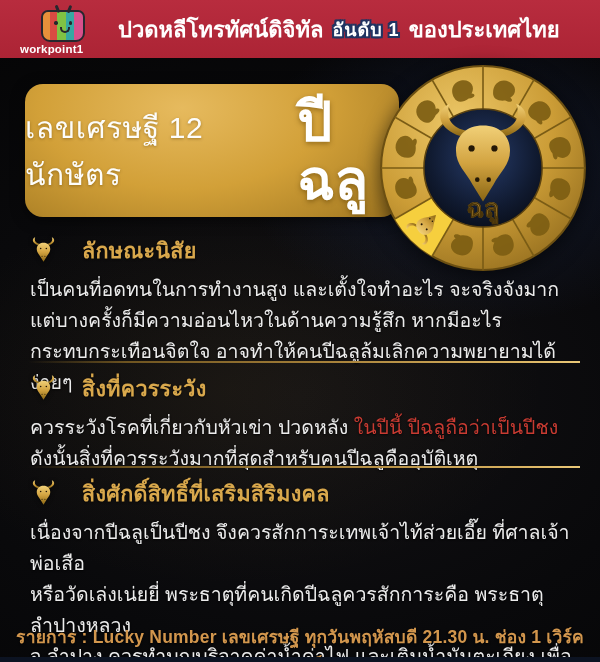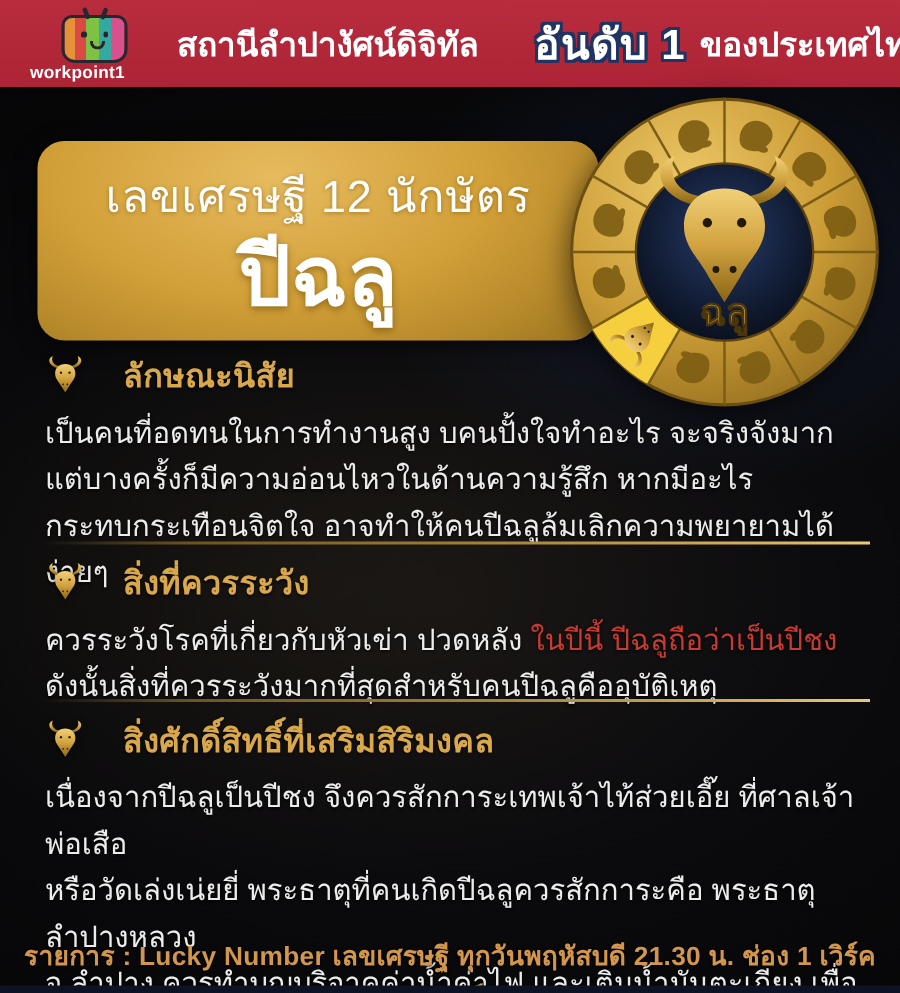--- a/index.html
+++ b/index.html
@@ -29,31 +29,30 @@
   .tv-icon::before { left:13px; transform:rotate(-22deg); }
   .tv-icon::after  { right:13px; transform:rotate(22deg); }
   .tv-eye { position:absolute; top:9px; width:3.5px; height:3.5px; border-radius:50%; background:#26262c; }
   .tv-eye.l { left:11px; } .tv-eye.r { right:11px; }
   .tv-mouth { position:absolute; top:15px; left:17px; width:10px; height:6px;
     border:2px solid #26262c; border-top:none; border-radius:0 0 7px 7px; }
   .logo-text { color:#fff; font-size:11.5px; font-weight:bold; letter-spacing:.2px; }
   .tagline { margin-left:118px; color:#fff; font-size:22px; font-weight:bold; white-space:nowrap;
     display:flex; align-items:center; gap:9px; }
   .tagline .rank {
-    font-size:28px; letter-spacing:1px; color:#fff;
+    font-size:18px; letter-spacing:1px; color:#fff;
     text-shadow:2px 0 0 #203462,-2px 0 0 #203462,0 2px 0 #203462,0 -2px 0 #203462,
                 2px 2px 0 #203462,-2px -2px 0 #203462,2px -2px 0 #203462,-2px 2px 0 #203462;
-    margin-left:28px;
   }
   
   .title-panel {
     position:absolute; left:25px; top:84px; width:374px; height:133px; border-radius:18px;
     background:radial-gradient(ellipse 320px 180px at 42% 18%, #e6ba5e 0%, #d2a038 45%, #b5882a 72%, #8f691a 100%);
     box-shadow:0 3px 14px rgba(0,0,0,.55);
-    display:flex; flex-direction:column; align-items:center; justify-content:center;margin-top:10px;
+    display:flex; flex-direction:row; align-items:center; justify-content:center;
   }
   .title-line1 { color:#fdfdfb; font-size:30px; letter-spacing:.5px;
     text-shadow:0 1px 3px rgba(90,60,0,.45); }
   .title-line2 { color:#ffffff; font-size:55px; font-weight:bold; margin-top:2px; line-height:1.05;
     text-shadow:0 2px 5px rgba(90,60,0,.5); }
   
   .wheel-wrap { position:absolute; left:376px; top:61px; width:214px; height:214px;
     filter:drop-shadow(0 4px 10px rgba(0,0,0,.6)); }
   
   .section { position:absolute; left:30px; width:545px; }
@@ -112,21 +111,21 @@
   <div class="top-banner">
     <div class="logo">
       <div class="tv-icon">
         <span class="tv-eye l"></span>
         <span class="tv-eye r"></span>
         <span class="tv-mouth"></span>
       </div>
       <div class="logo-text">workpoint1</div>
     </div>
     <div class="tagline">
-      <span>สถานีลำปางัศน์ดิจิทัล</span>
+      <span>ปวดหลีโทรทัศน์ดิจิทัล</span>
       <span class="rank">อันดับ 1</span>
       <span>ของประเทศไทย</span>
     </div>
   </div>
 
   <div class="title-panel">
     <div class="title-line1">เลขเศรษฐี 12 นักษัตร</div>
     <div class="title-line2">ปีฉลู</div>
   </div>
 
@@ -173,21 +172,21 @@
   </div>
 
   <div class="section" style="top:233px">
     <div class="sec-head">
       <svg class="ox-small" width="27" height="29" viewBox="-52 -54 104 108">
           <use href="#ox"></use>
         </svg>
       <span class="sec-title">ลักษณะนิสัย</span>
     </div>
     <div class="sec-body">
-      <div>เป็นคนที่อดทนในการทำงานสูง บคนปั้งใจทำอะไร จะจริงจังมาก</div>
+      <div>เป็นคนที่อดทนในการทำงานสูง และเตั้งใจทำอะไร จะจริงจังมาก</div>
       <div>แต่บางครั้งก็มีความอ่อนไหวในด้านความรู้สึก หากมีอะไร</div>
       <div>กระทบกระเทือนจิตใจ อาจทำให้คนปีฉลูล้มเลิกความพยายามได้ง่ายๆ</div>
     </div>
   </div>
 
   <div class="divider" style="top:361px"></div>
 
   <div class="section" style="top:371px">
     <div class="sec-head">
       <svg class="ox-small" width="27" height="29" viewBox="-52 -54 104 108">

